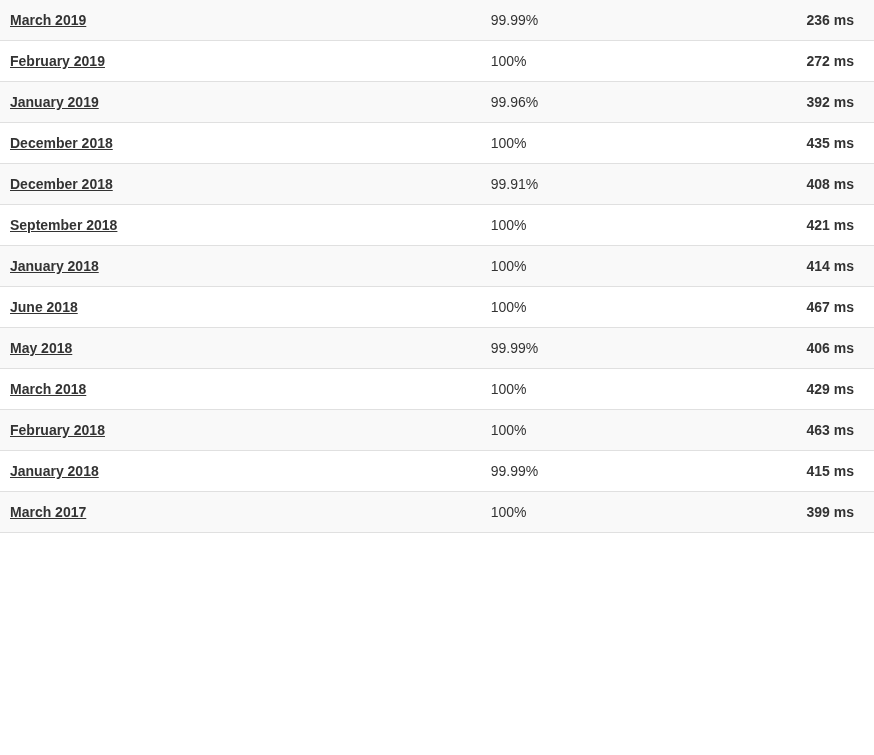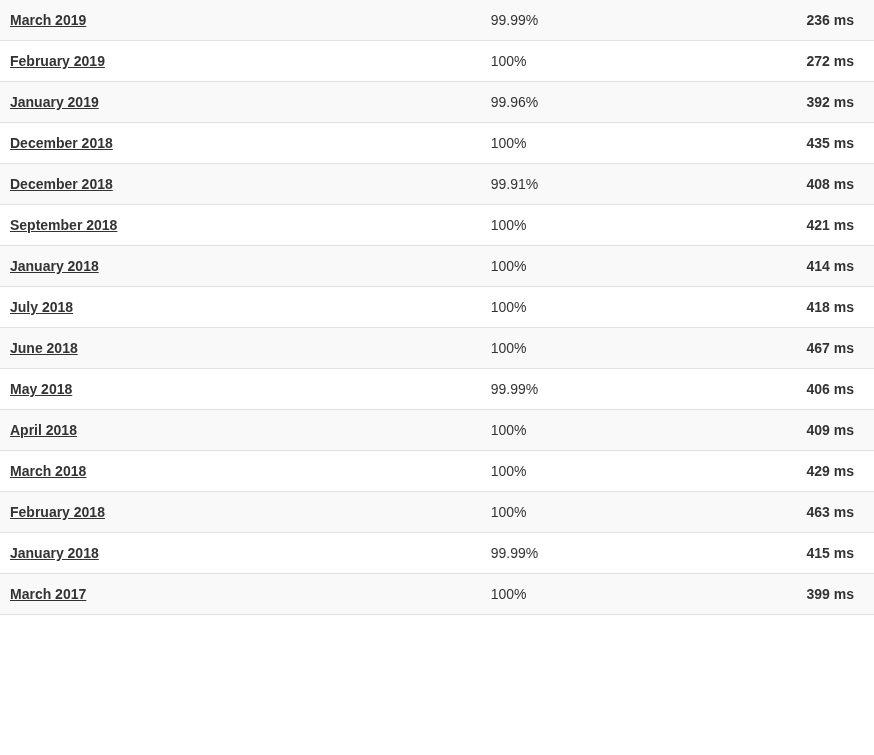--- a/index.html
+++ b/index.html
@@ -107,38 +107,28 @@
         <td><a class="month-link">September 2018</a></td>
         <td class="uptime-pct">100%</td>
         <td class="response-time">421 ms</td>
       </tr>
       <tr>
         <td><a class="month-link">January 2018</a></td>
         <td class="uptime-pct">100%</td>
         <td class="response-time">414 ms</td>
       </tr>
       <tr>
-        <td><a class="month-link">July 2018</a></td>
-        <td class="uptime-pct">100%</td>
-        <td class="response-time">418 ms</td>
-      </tr>
-      <tr>
         <td><a class="month-link">June 2018</a></td>
         <td class="uptime-pct">100%</td>
         <td class="response-time">467 ms</td>
       </tr>
       <tr>
         <td><a class="month-link">May 2018</a></td>
         <td class="uptime-pct">99.99%</td>
         <td class="response-time">406 ms</td>
-      </tr>
-      <tr>
-        <td><a class="month-link">April 2018</a></td>
-        <td class="uptime-pct">100%</td>
-        <td class="response-time">409 ms</td>
       </tr>
       <tr>
         <td><a class="month-link">March 2018</a></td>
         <td class="uptime-pct">100%</td>
         <td class="response-time">429 ms</td>
       </tr>
       <tr>
         <td><a class="month-link">February 2018</a></td>
         <td class="uptime-pct">100%</td>
         <td class="response-time">463 ms</td>

